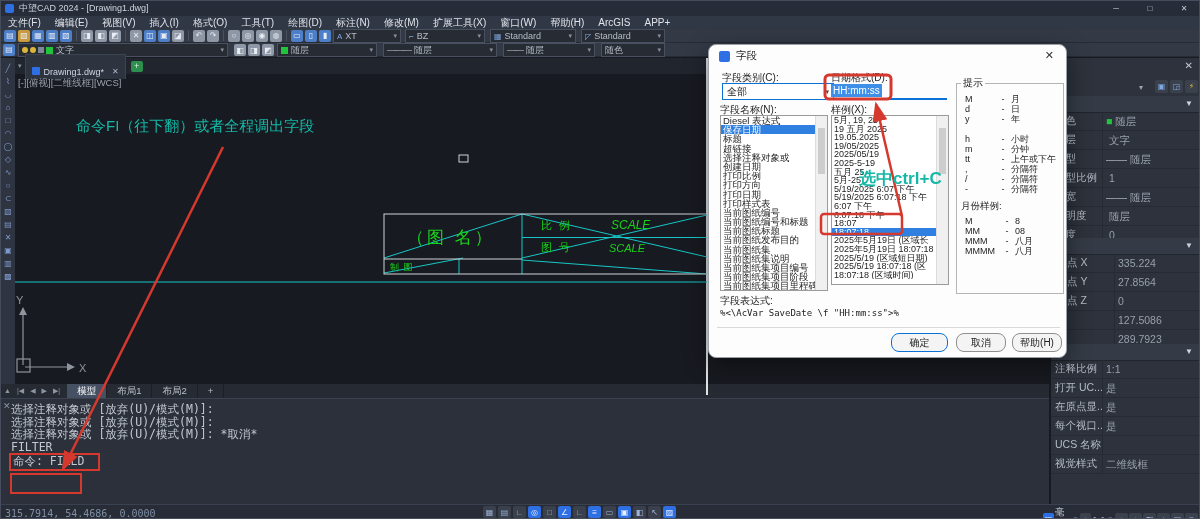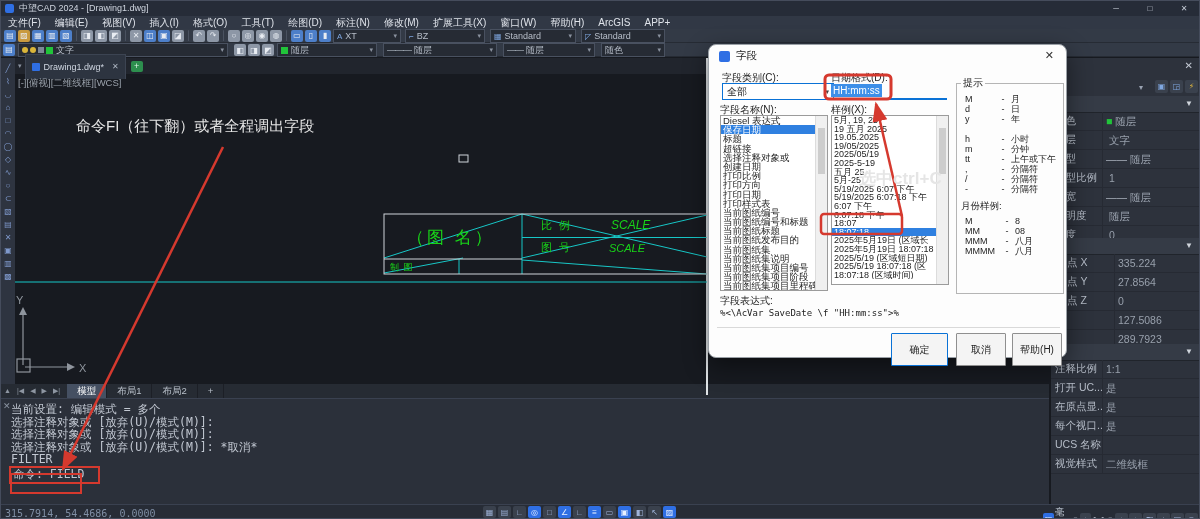--- a/index.html
+++ b/index.html
@@ -35,29 +35,29 @@
   
   .lefttools{left:0;top:57px;width:14px;height:340px;background:#2e3440;display:flex;
              flex-direction:column;align-items:center;padding-top:4px;box-sizing:border-box;}
   .ltool{width:12px;height:13px;display:flex;align-items:center;justify-content:center;
          font-size:8px;color:#7f99cc;}
   
   .canvas{left:14px;top:57px;width:1034px;height:326px;background:#171a20;}
   .filetabs{position:absolute;left:0;top:0;width:1034px;height:16px;background:#21252d;
             display:flex;align-items:center;font-size:9px;color:#cfd6e0;}
   .ftcaret{color:#8b93a0;font-size:7px;margin:0 3px 0 3px;}
-  .filetab{display:flex;align-items:center;background:#2d3440;height:15px;padding:12px 6px;
+  .filetab{display:flex;align-items:flex-start;background:#2d3440;height:15px;padding:12px 6px;
            border:1px solid #3c4452;border-bottom:none;box-sizing:border-box;}
   .ftico{width:8px;height:8px;background:#2f6fe4;border-radius:1px;margin-right:4px;}
   .ftclose{margin-left:8px;color:#aeb6c2;font-size:8px;}
   .newtab{width:12px;height:11px;background:#2d8f4e;border-radius:2px;margin-left:5px;
           display:flex;align-items:center;justify-content:center;color:#dff3e5;font-size:9px;}
   .vpctrl{position:absolute;left:3px;top:19px;font-size:9.5px;color:#9aa1ab;}
   .vline{left:705px;top:57px;width:2px;height:337px;background:#dfe3e6;z-index:2;}
-  .redtext{position:absolute;color:#e5e5e5;z-index:6;white-space:nowrap;}
+  .redtext{position:absolute;color:#14b8a6;z-index:6;white-space:nowrap;}
   
   .layouttabs{left:0;top:383px;width:1048px;height:14px;background:#262b33;display:flex;
               align-items:center;font-size:9.5px;color:#b9c0ca;}
   .ltnav{color:#8e96a2;font-size:7px;padding:0 3px;}
   .ltab{padding:0 10px;height:14px;line-height:14px;border-right:1px solid #1c1f26;}
   .ltab.active{background:#455062;color:#fff;}
   .cmdwin{left:0;top:397px;width:1048px;height:106px;background:#2b303a;border-top:1px solid #3a4150;
           font-family:"DejaVu Sans Mono","Liberation Mono",monospace;font-size:11.5px;color:#c2c8d2;
           padding:4px 0 0 10px;box-sizing:border-box;}
   .cmdline{height:12.6px;line-height:12.6px;white-space:pre;}
@@ -118,21 +118,21 @@
   .hints{position:absolute;left:247px;top:31px;width:106px;height:212px;border:1px solid #b5b5b5;
          margin:0;padding:4px 0 0 0;}
   .hints legend{font-size:10px;padding:0 2px;margin-left:4px;}
   .hrow{display:flex;font-size:9px;height:10px;line-height:10px;color:#1d1d1d;}
   .hrow .hc{width:30px;padding-left:8px;flex:0 0 auto;}
   .hrow .hd{width:16px;text-align:center;flex:0 0 auto;}
   .hrow .hm{white-space:nowrap;}
   .monthlbl{font-size:9.5px;margin:6px 0 3px 4px;}
   .dexpr{position:absolute;font-family:"DejaVu Sans Mono","Liberation Mono",monospace;font-size:9px;color:#222;}
   .dhr{position:absolute;left:8px;top:282px;width:343px;height:1px;background:#d9d9d9;}
-  .dbtn{position:absolute;height:33px;background:#f4f4f4;border:1px solid #8f8f8f;border-radius:1px;
+  .dbtn{position:absolute;height:19px;background:#f4f4f4;border:1px solid #8f8f8f;border-radius:8px;
         font-size:10px;display:flex;align-items:center;justify-content:center;box-sizing:border-box;}
   .dbtn.def{border:1px solid #0a72d6;}
   
   svg.lay{position:absolute;left:0;top:0;pointer-events:none;}
   .z2{z-index:2;} .z5{z-index:5;}
   .greentxt{fill:#18d418;font-family:"Liberation Sans","DejaVu Sans",sans-serif;}
 </style>
 </head>
 <body>
 
@@ -396,21 +396,20 @@
     <span style="display:flex;margin-left:4px;">
       <span class="ltab active">模型</span>
         <span class="ltab">布局1</span>
         <span class="ltab">布局2</span>
         <span class="ltab">+</span>
     </span>
   </div>
 
   <span class="cmdclose">✕</span>
   <div class="abs cmdwin">
-    <div class="cmdline"><span>当前设置: 编辑模式 = 多个</span></div>
       <div class="cmdline"><span>选择注释对象或 [放弃(U)/模式(M)]:</span></div>
       <div class="cmdline"><span>选择注释对象或 [放弃(U)/模式(M)]:</span></div>
       <div class="cmdline"><span>选择注释对象或 [放弃(U)/模式(M)]: *取消*</span></div>
       <div class="cmdline"><span>FILTER</span></div>
       <div class="cmdline"><span class="hl">命令: FIELD</span></div>
   </div>
 
   <div class="abs statusbar">
     <span class="coords">315.7914, 54.4686, 0.0000</span>
   </div>

